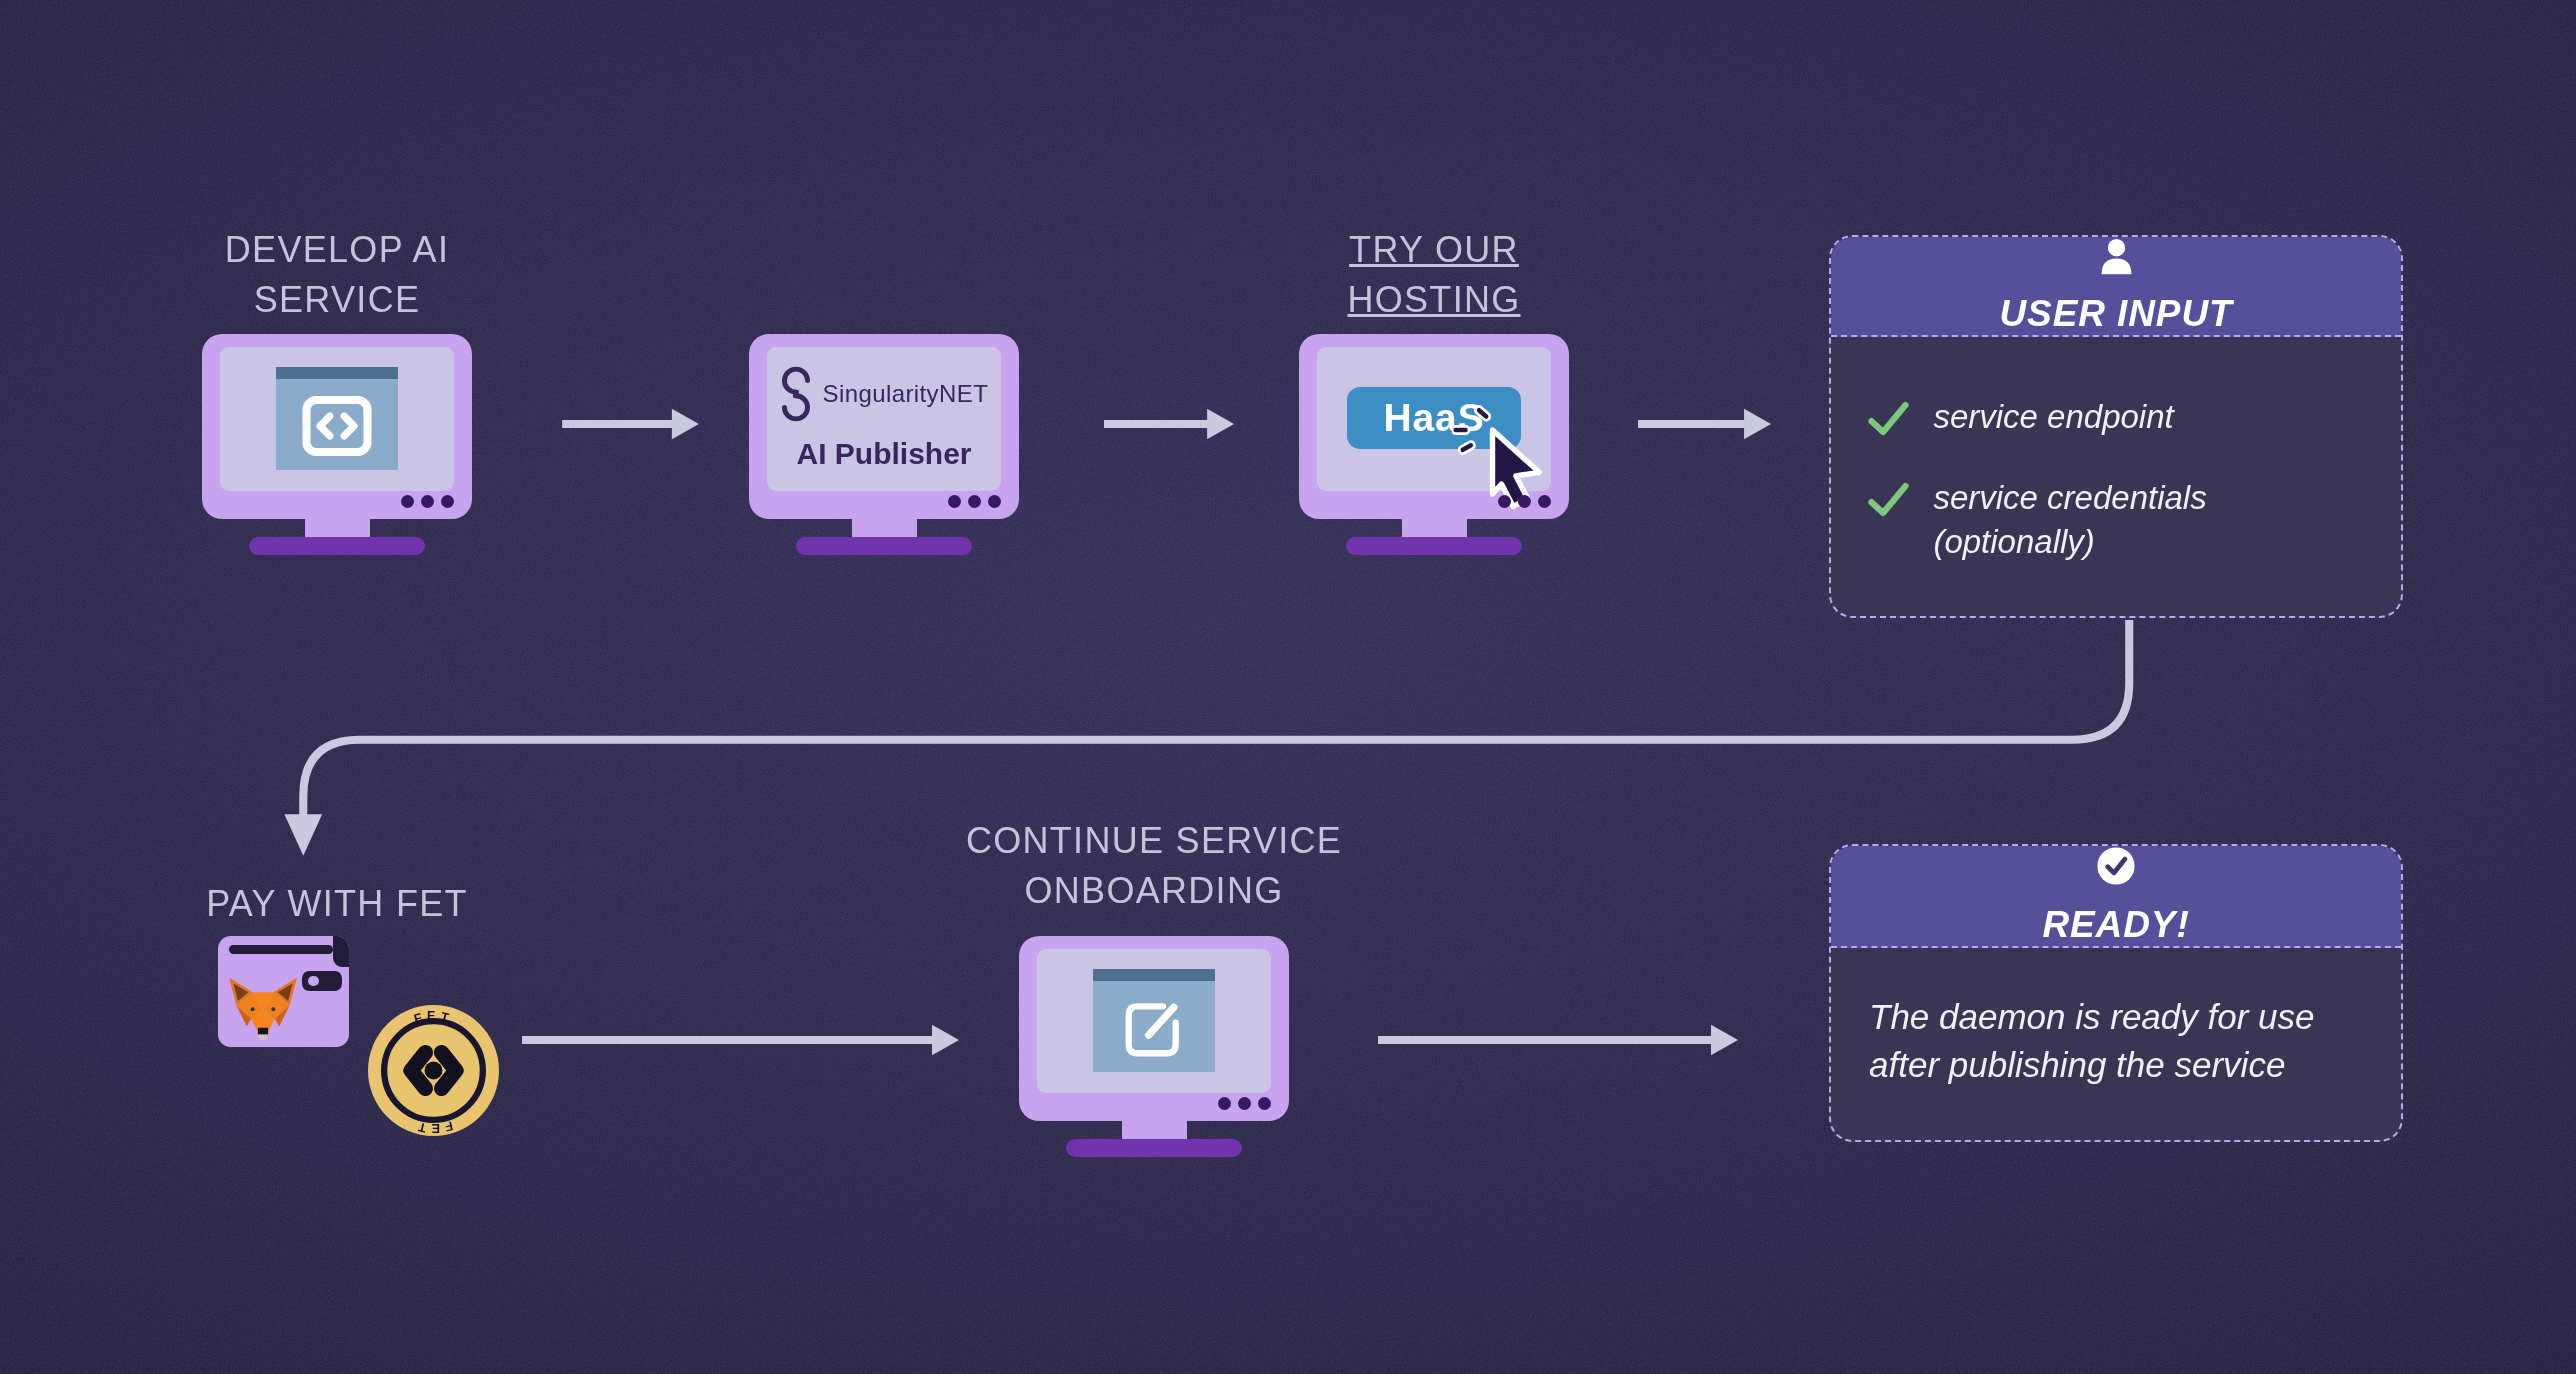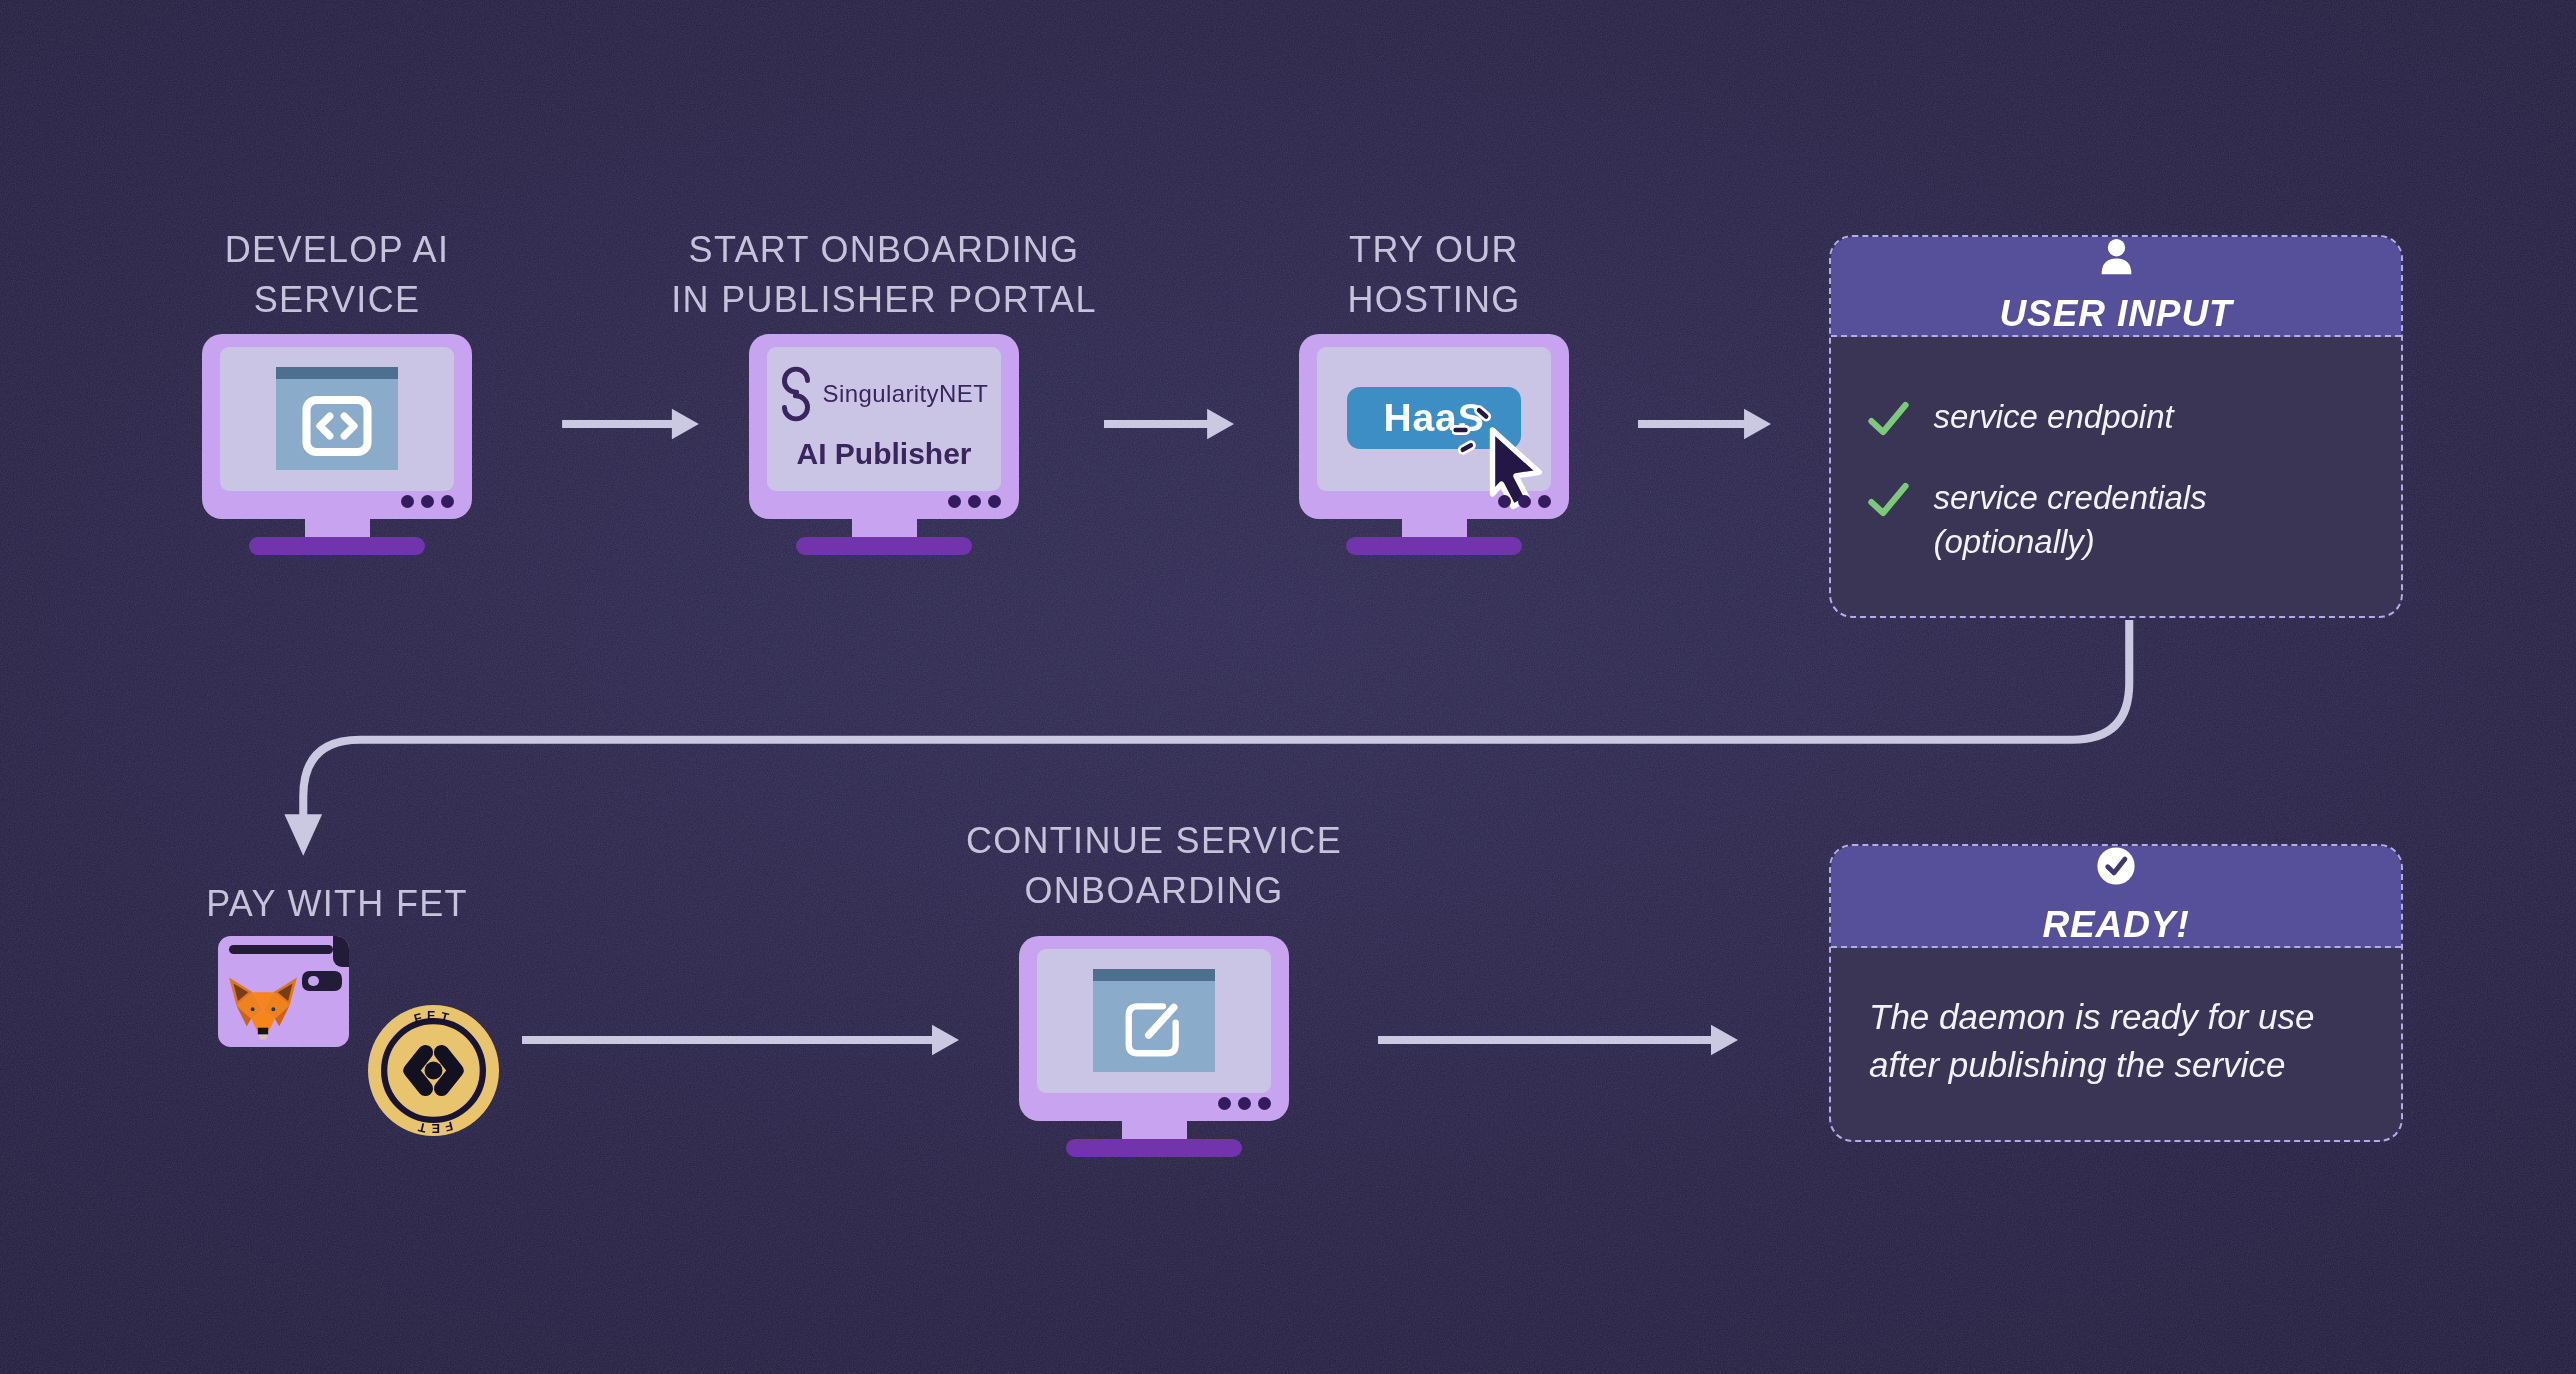--- a/index.html
+++ b/index.html
@@ -107,24 +107,20 @@
     </div>
     <div class="m-neck"></div>
     <div class="m-base"></div>
   </div>
 
   <svg class="h-arrow" style="left:562px;top:397px;" width="137" height="54" viewBox="0 0 152 60">
     <line x1="0" y1="30" x2="124" y2="30" stroke="var(--arrow)" stroke-width="9"></line>
     <polygon points="122,13 122,47 152,30" fill="var(--arrow)"></polygon>
   </svg>
 
-  <div class="step-title" style="left:884px;top:225px;">
-    <div>START ONBOARDING</div>
-    <div>IN PUBLISHER PORTAL</div>
-  </div>
 
   <div class="monitor" style="left:749px;top:334px;">
     <div class="m-body">
       <div class="m-screen">
         <div class="logo-row">
           <svg width="32" height="58" viewBox="0 0 36 64">
             <circle cx="18" cy="17" r="13" fill="none" stroke="var(--logo-indigo)" stroke-width="5.5" stroke-linecap="round" pathLength="100" stroke-dasharray="76 24" stroke-dashoffset="76"></circle>
             <circle cx="18" cy="47" r="13" fill="none" stroke="var(--logo-indigo)" stroke-width="5.5" stroke-linecap="round" pathLength="100" stroke-dasharray="76 24" stroke-dashoffset="26"></circle>
           </svg>
           <span>SingularityNET</span>
@@ -139,21 +135,21 @@
     </div>
     <div class="m-neck"></div>
     <div class="m-base"></div>
   </div>
 
   <svg class="h-arrow" style="left:1104px;top:397px;" width="130" height="54" viewBox="0 0 145 60">
     <line x1="0" y1="30" x2="117" y2="30" stroke="var(--arrow)" stroke-width="9"></line>
     <polygon points="115,13 115,47 145,30" fill="var(--arrow)"></polygon>
   </svg>
 
-  <div class="step-title" style="left:1434px;top:225px;">
+  <div class="step-title" style="left:1434px;top:225px;text-decoration:underline;">
     <div>TRY OUR</div>
     <div>HOSTING</div>
   </div>
 
   <div class="monitor" style="left:1299px;top:334px;">
     <div class="m-body">
       <div class="m-screen">
         <div class="haas-button">
           <span>HaaS</span>
         </div>

